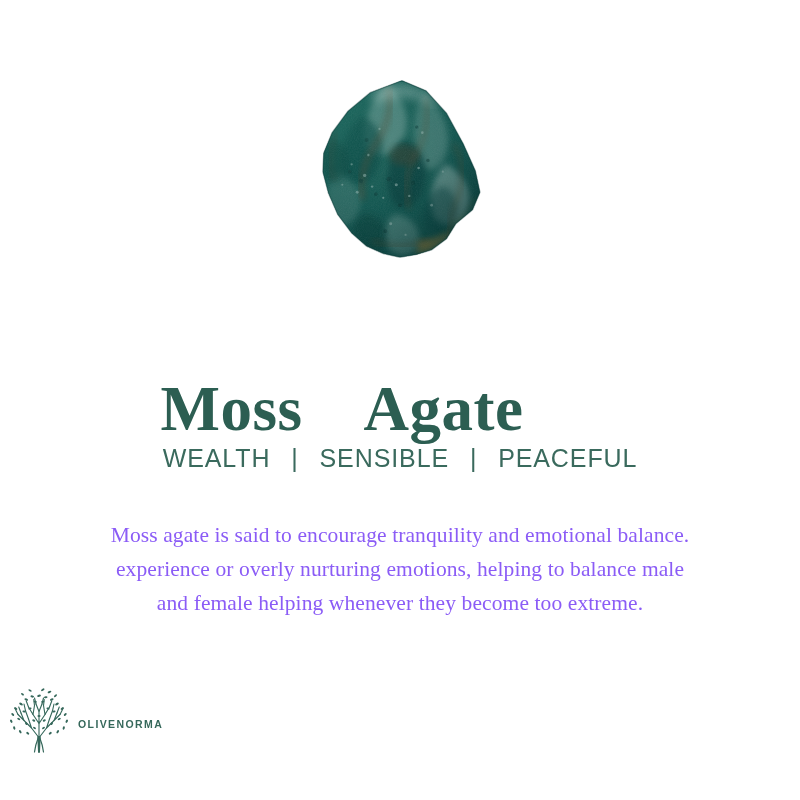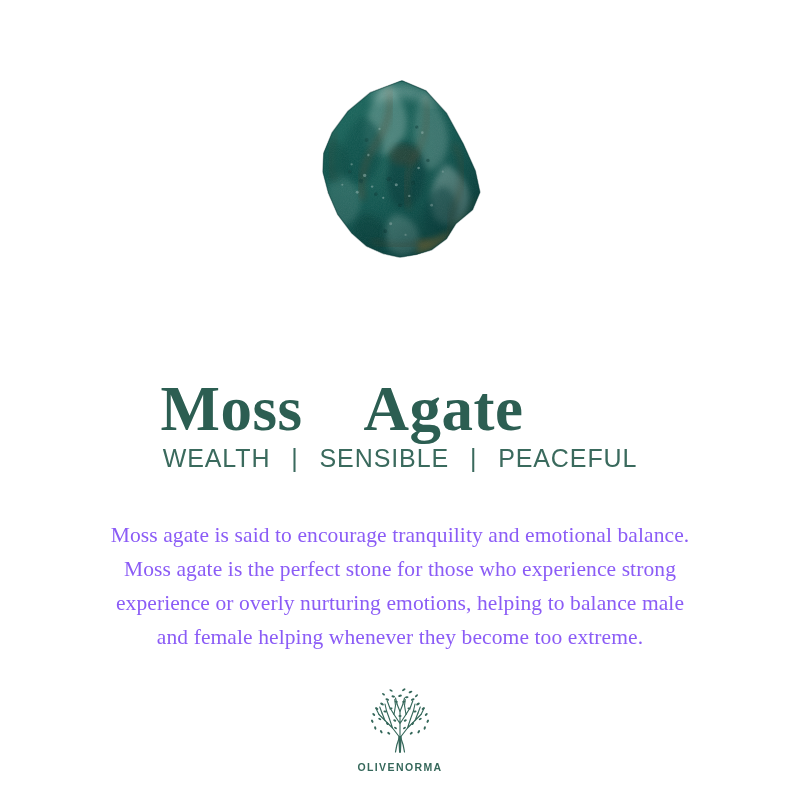--- a/index.html
+++ b/index.html
@@ -97,21 +97,21 @@
     margin: 0;
   }
 
   
   .logo {
     position: absolute;
     left: 0;
     top: 686px;
     width: 800px;
     display: flex;
-    flex-direction: column;
+    flex-direction: row;
     align-items: center;
   }
   .logo-mark {
     display: block;
     width: 78px;
     height: 72px;
   }
   .logo-word {
     margin-top: 3px;
     font-family: "Liberation Sans", sans-serif;
@@ -242,21 +242,20 @@
   <div class="keywords">
     <span>WEALTH</span>
     <span class="sep">|</span>
     <span>SENSIBLE</span>
     <span class="sep">|</span>
     <span>PEACEFUL</span>
   </div>
 
   <div class="description">
     <p>Moss agate is said to encourage tranquility and emotional balance.</p>
-    <p>Moss agate is the perfect stone for those who experience strong</p>
     <p>experience or overly nurturing emotions, helping to balance male</p>
     <p>and female helping whenever they become too extreme.</p>
   </div>
 
   <div class="logo">
     <svg class="logo-mark" viewBox="0 0 100 96" aria-hidden="true">
       <g stroke="#36685b" stroke-width="1.5" fill="none" stroke-linecap="round">
 
         <path d="M50 88 L49 68 M50 88 L51 68" stroke-width="2.6"></path>
         <path d="M44 88 C45 80, 47 74, 49 69 M56 88 C55 80, 53 74, 51 69" stroke-width="1.6"></path>

